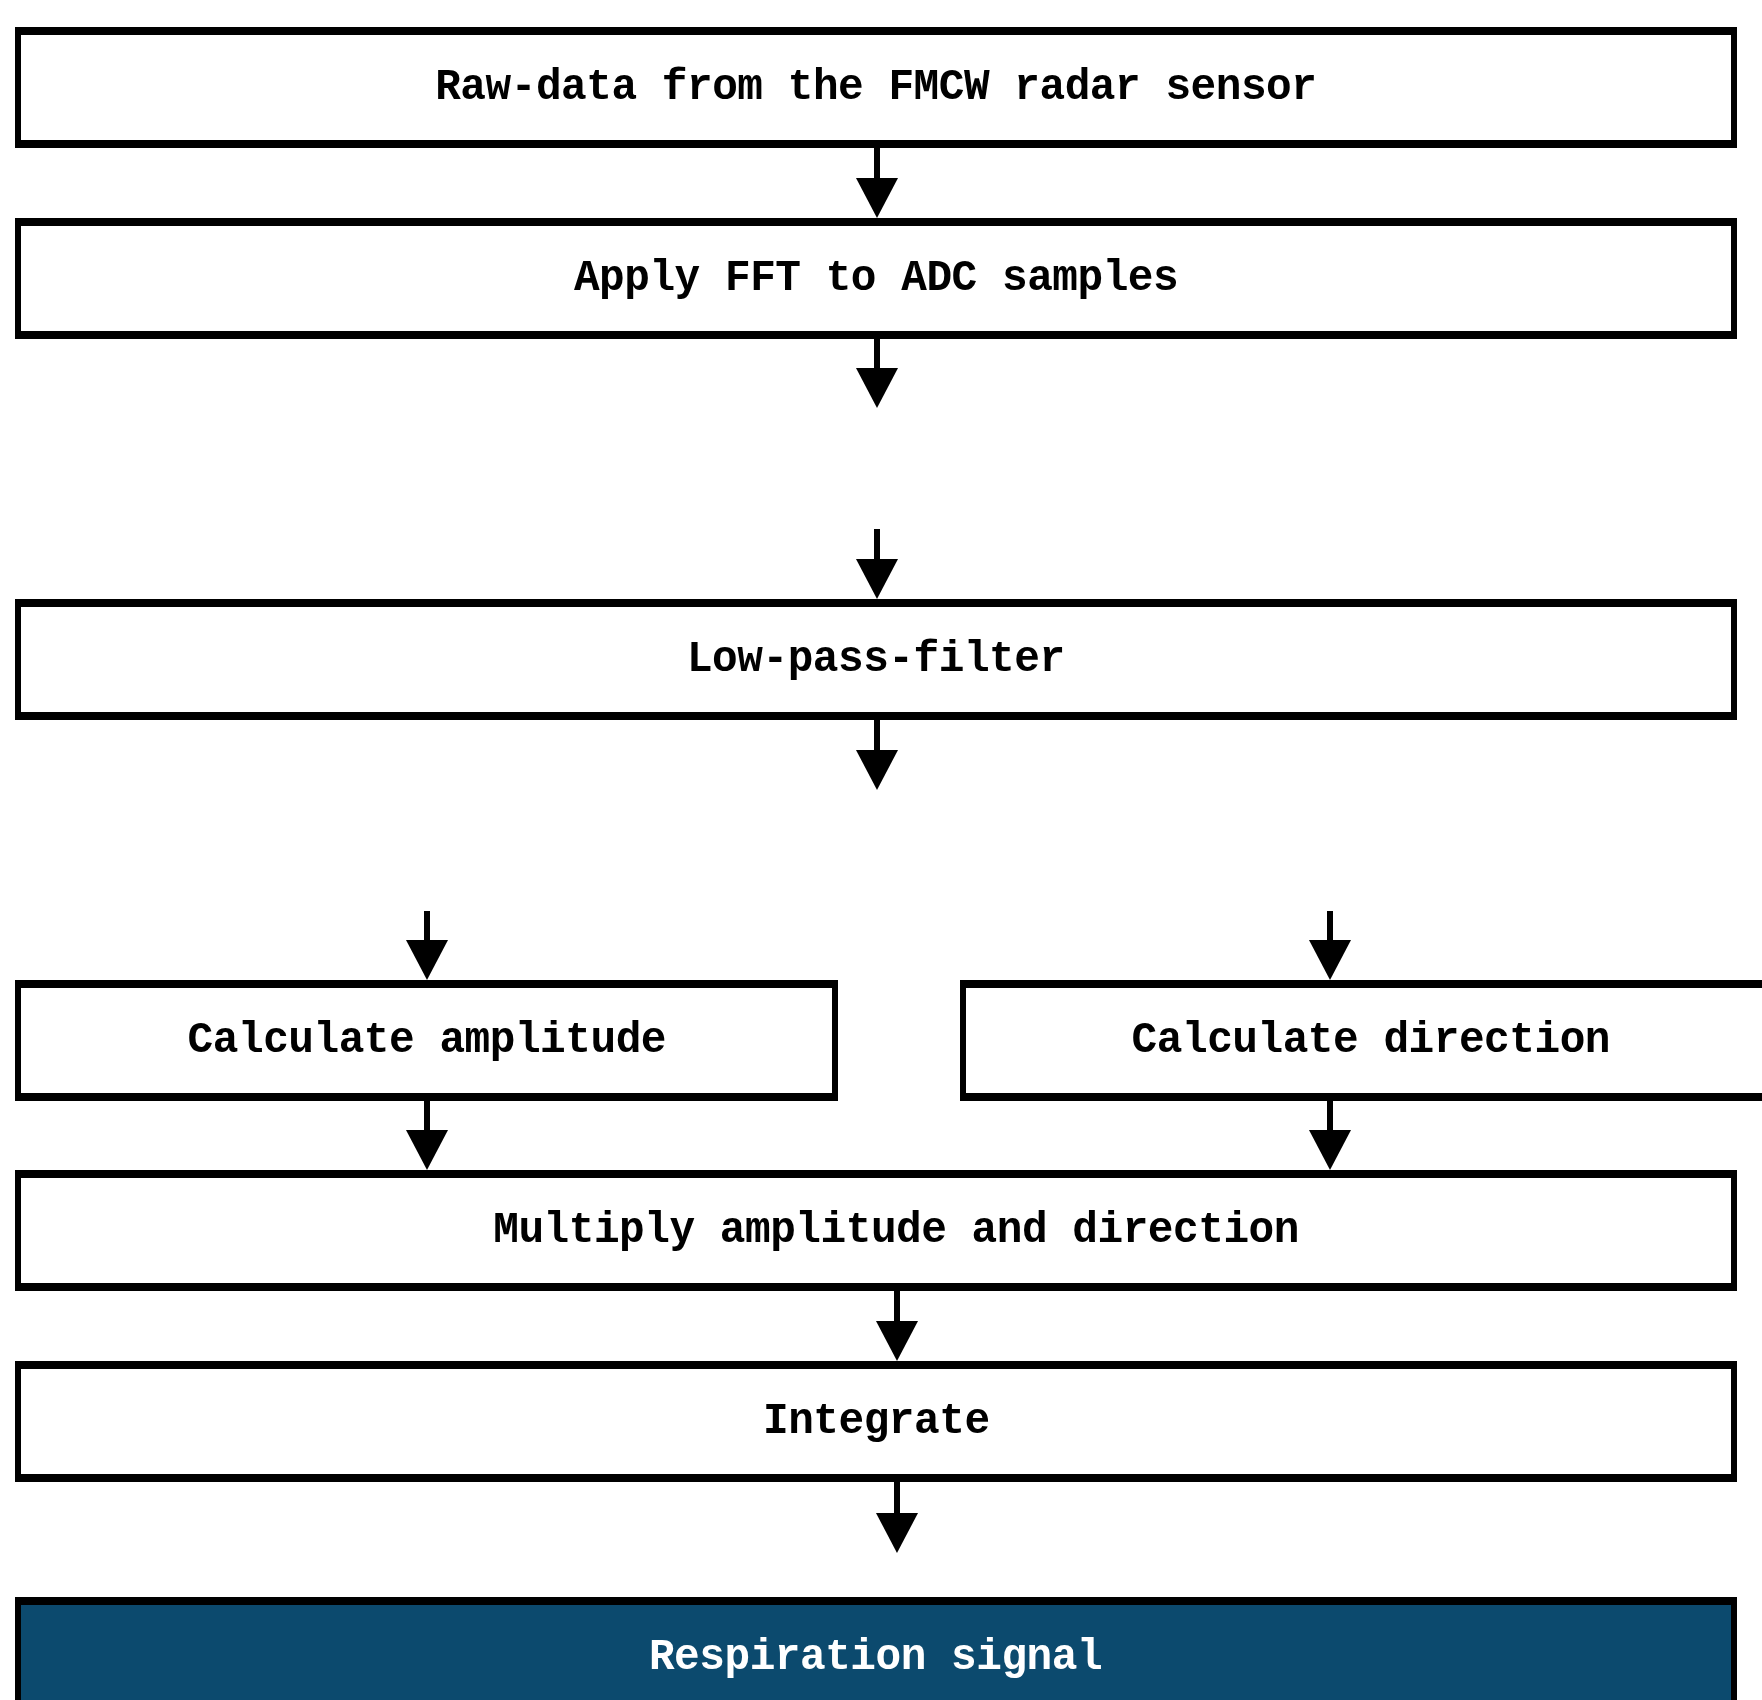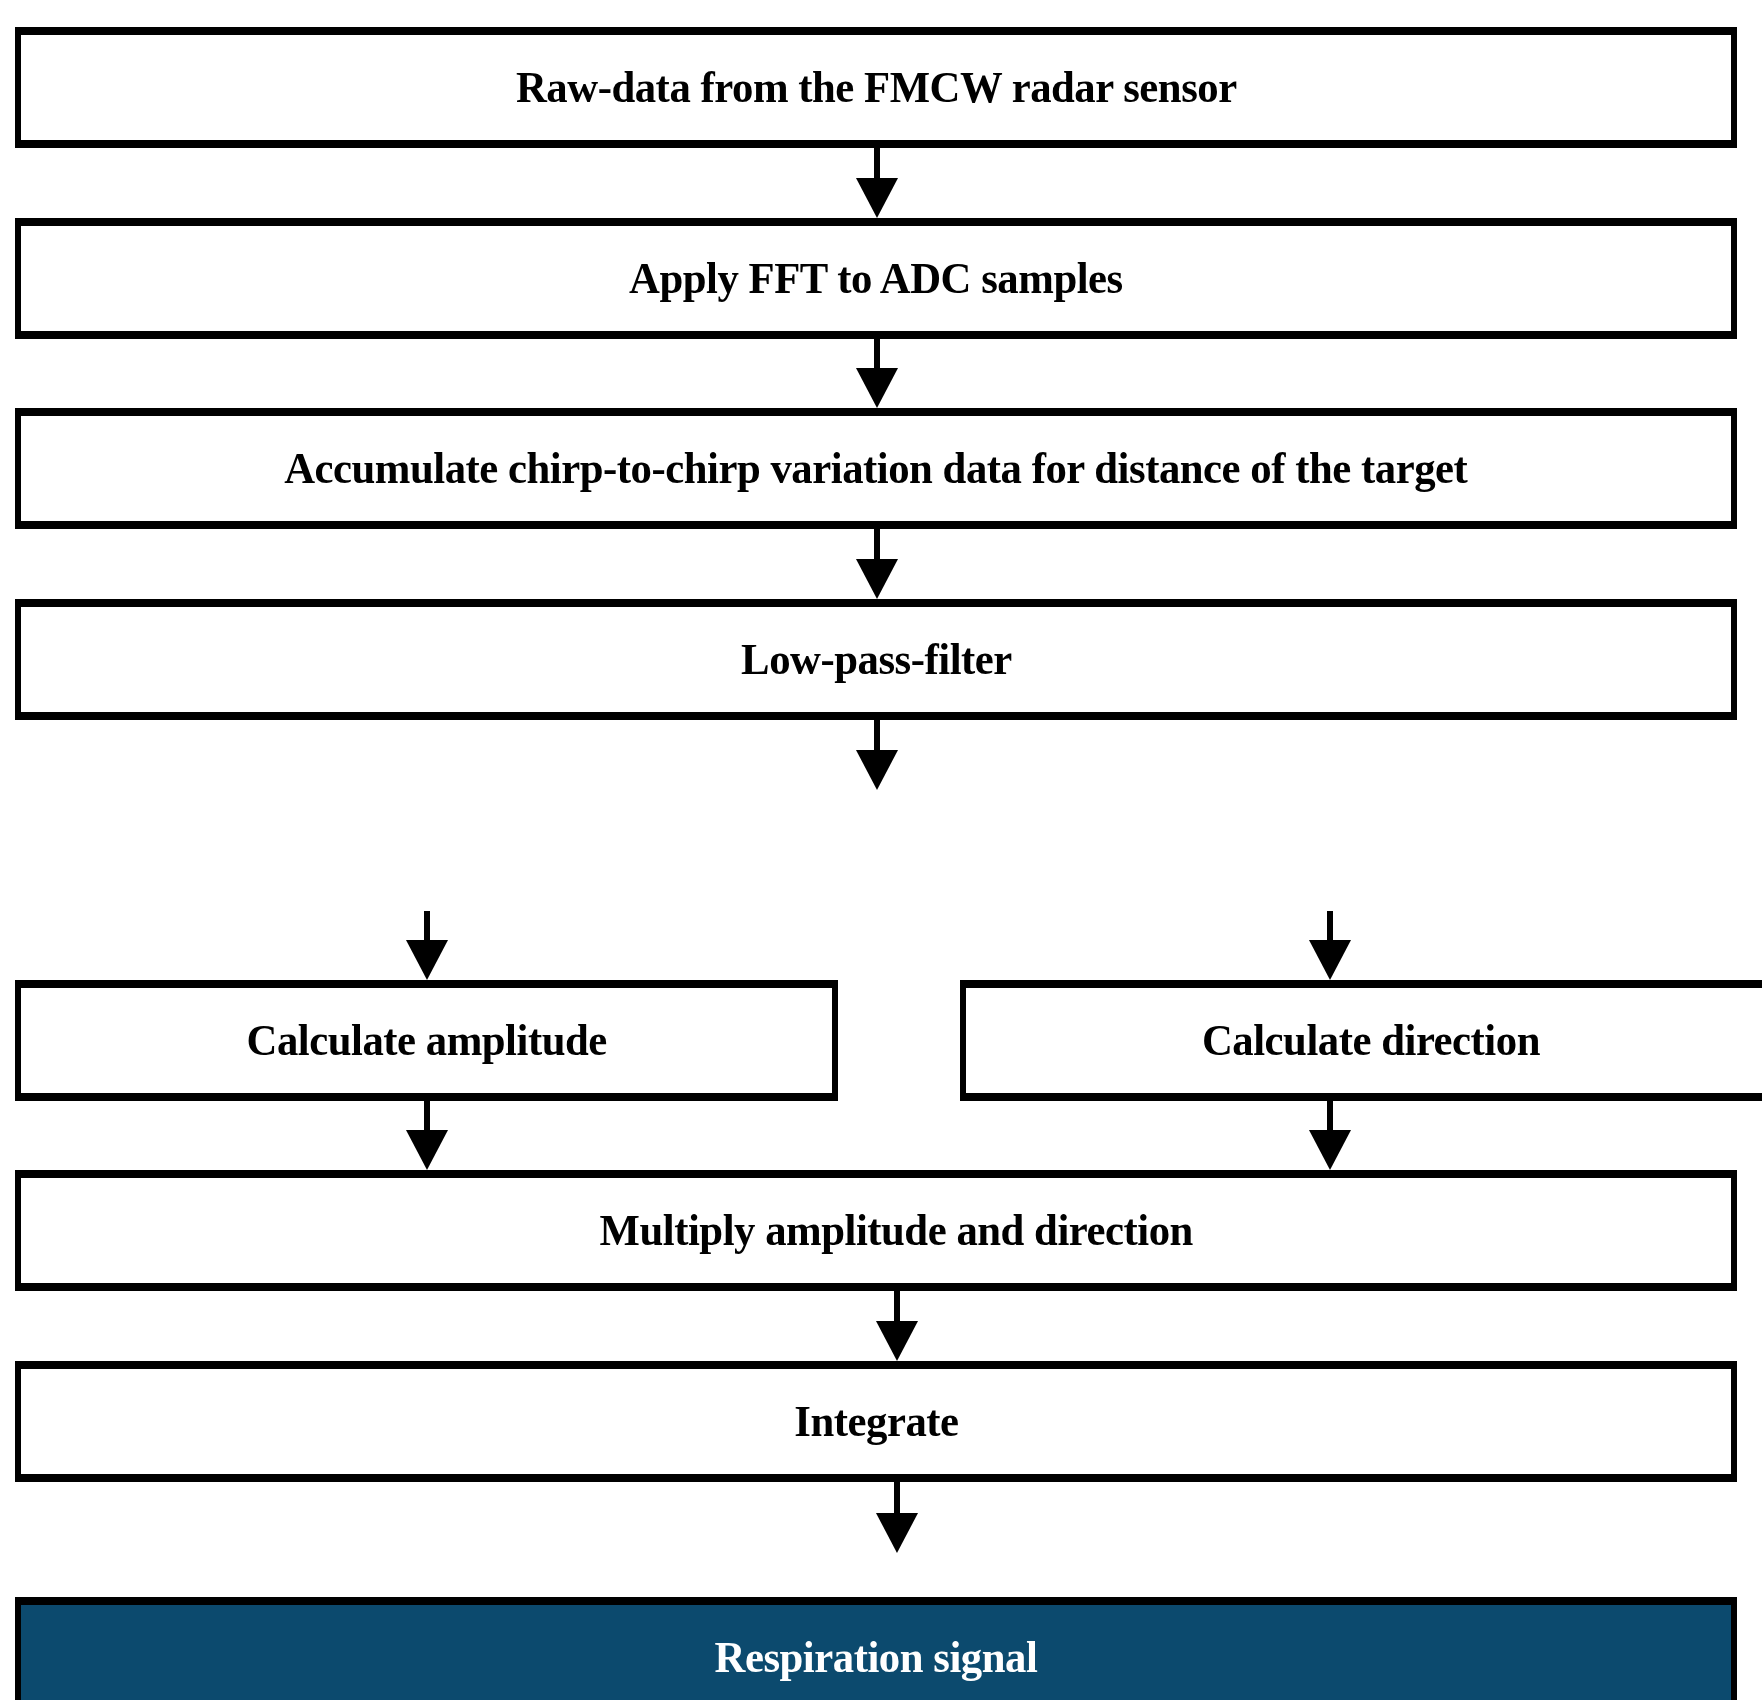--- a/index.html
+++ b/index.html
@@ -5,21 +5,21 @@
   html, body {
     margin: 0;
     padding: 0;
     background: #ffffff;
   }
   #canvas {
     position: relative;
     width: 1762px;
     height: 1700px;
     background: #ffffff;
-    font-family: Liberation Serif, serif;
+    font-family: Liberation Mono, monospace;
     overflow: hidden;
   }
   .node {
     position: absolute;
     box-sizing: border-box;
     background: #ffffff;
     border: 6px solid #000000;
     border-top-width: 8px;
     border-bottom-width: 8px;
     display: flex;
@@ -103,23 +103,20 @@
 
   <div class="node full n-fft">
     <span class="label">Apply FFT to ADC samples</span>
   </div>
 
   <div class="arrow a2">
     <div class="stem"></div>
     <div class="head"></div>
   </div>
 
-  <div class="node full n-accumulate">
-    <span class="label">Accumulate chirp-to-chirp variation data for distance of the target</span>
-  </div>
 
   <div class="arrow a3">
     <div class="stem"></div>
     <div class="head"></div>
   </div>
 
   <div class="node full n-lpf">
     <span class="label">Low-pass-filter</span>
   </div>
 

